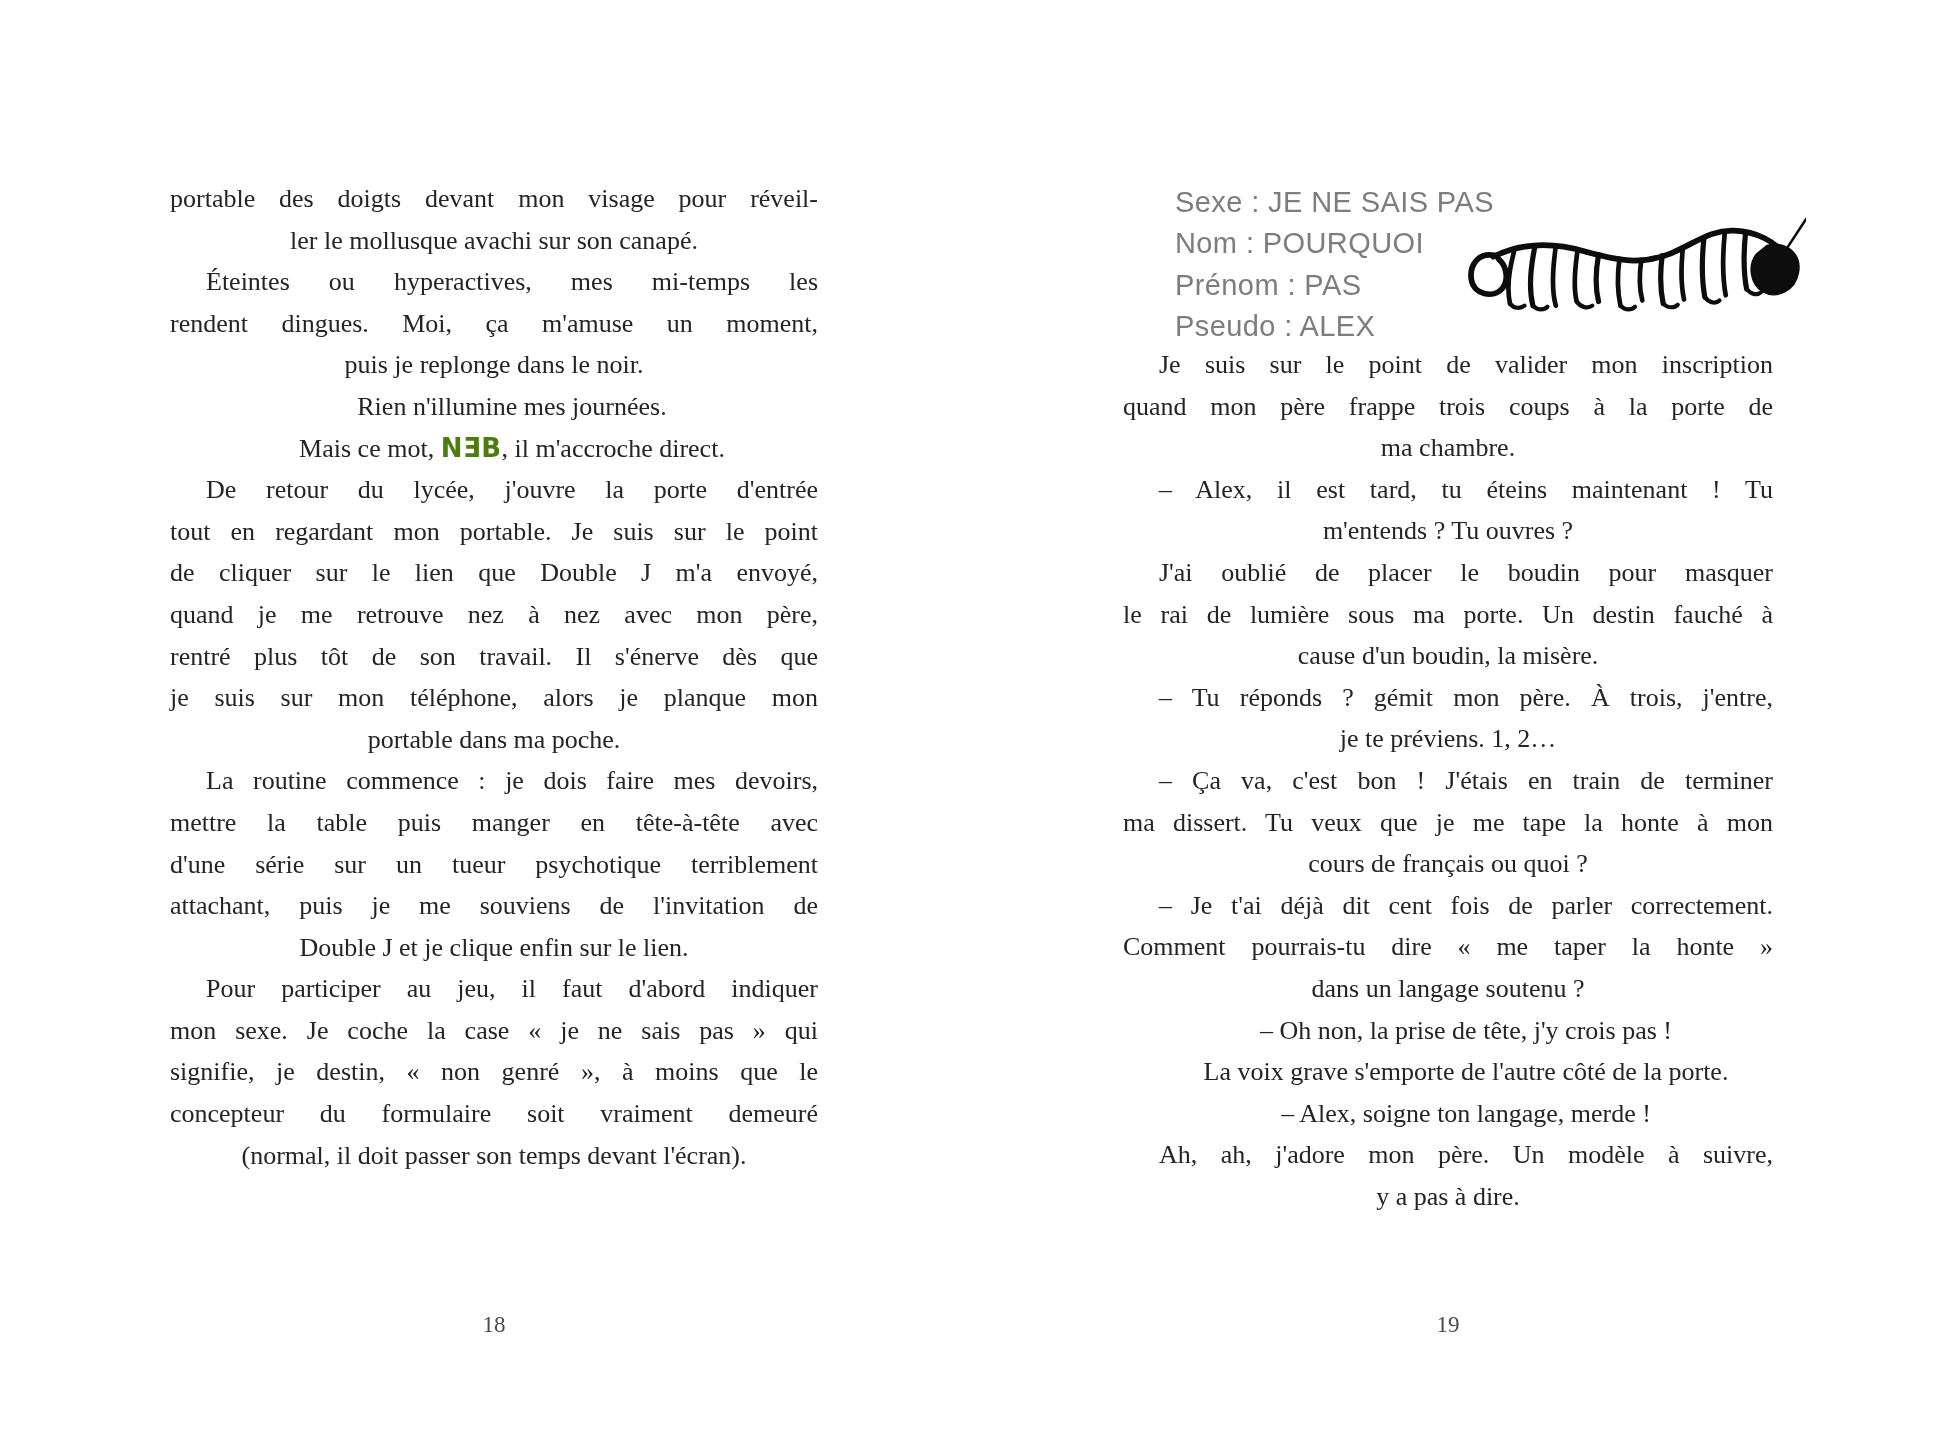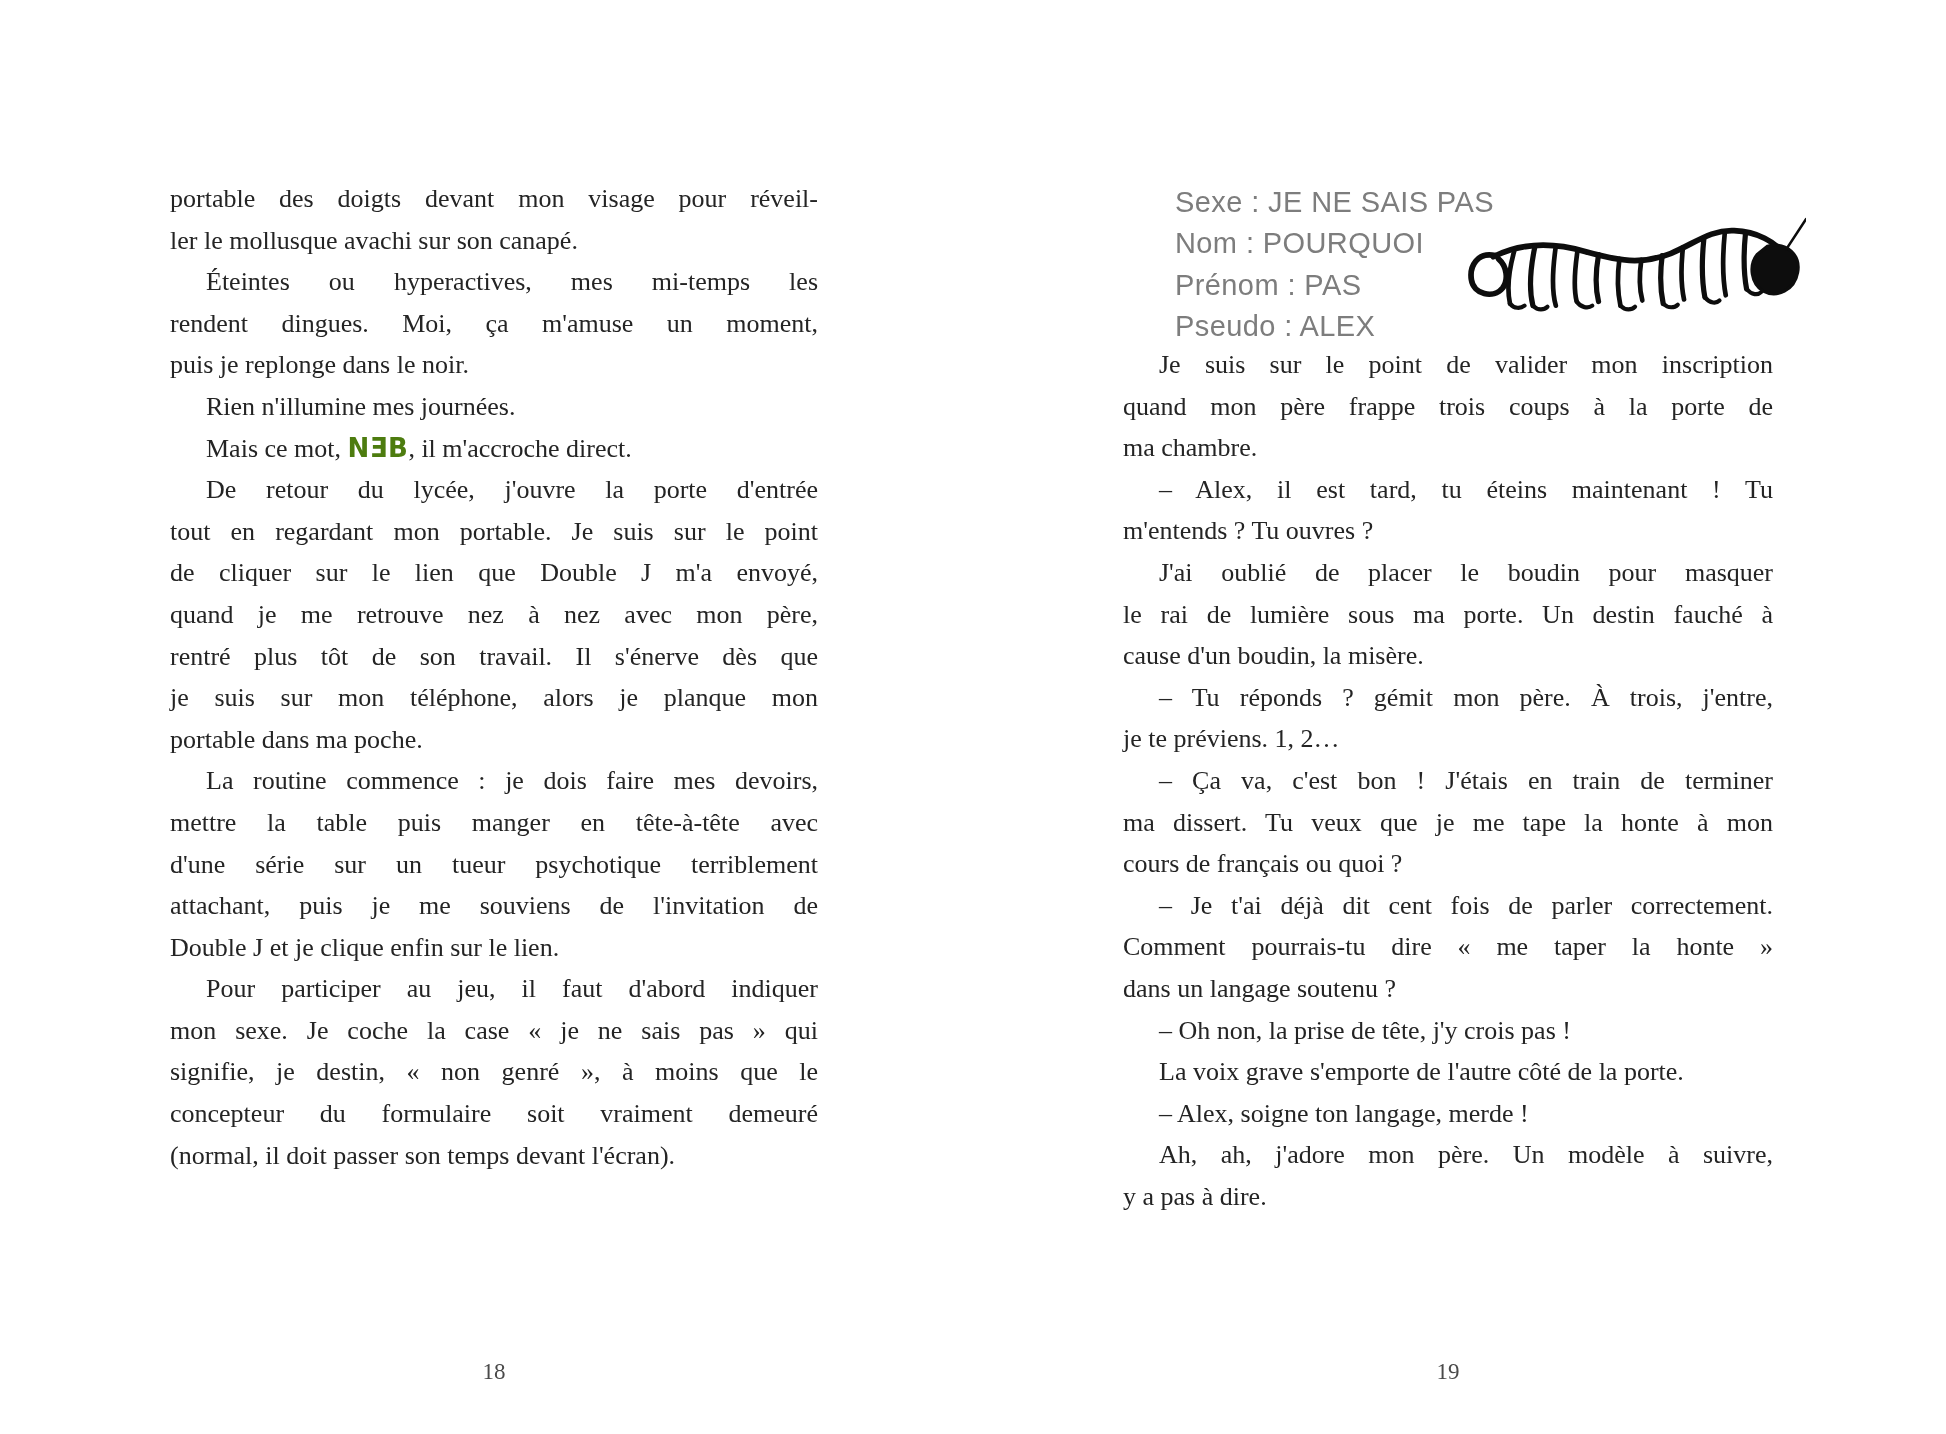--- a/index.html
+++ b/index.html
@@ -10,21 +10,21 @@
     overflow:hidden;
     font-family:"Liberation Serif","DejaVu Serif",serif;
     color:#242424;
   }
   .text-col{position:absolute;}
   .line{
     width:100%;
     font-size:26px;
     line-height:41.6px;
     white-space:nowrap;
-    text-align:left;
+    text-align:center;
     color:#242424;
   }
   .line.i{padding-left:36px;box-sizing:border-box;}
   .line.j{text-align:justify;text-align-last:justify;}
   .neb{
     font-family:"DejaVu Sans","Liberation Sans",sans-serif;
     font-weight:700;
     font-size:26px;
     letter-spacing:0.5px;
     color:#4d7c0f;
@@ -42,21 +42,20 @@
     letter-spacing:0.4px;
     white-space:nowrap;
   }
   .page-num{
     position:absolute;
     font-size:23px;
     color:#4a4a4a;
     text-align:center;
     width:100px;
     top:1312px;
-    margin-top:47px;
   }
   .page-num.pn-left{left:444px;}
   .page-num.pn-right{left:1398px;}
   .caterpillar{
     position:absolute;
     left:1462px;top:210px;
     width:344px;height:108px;
   }
 </style>
 </head>

